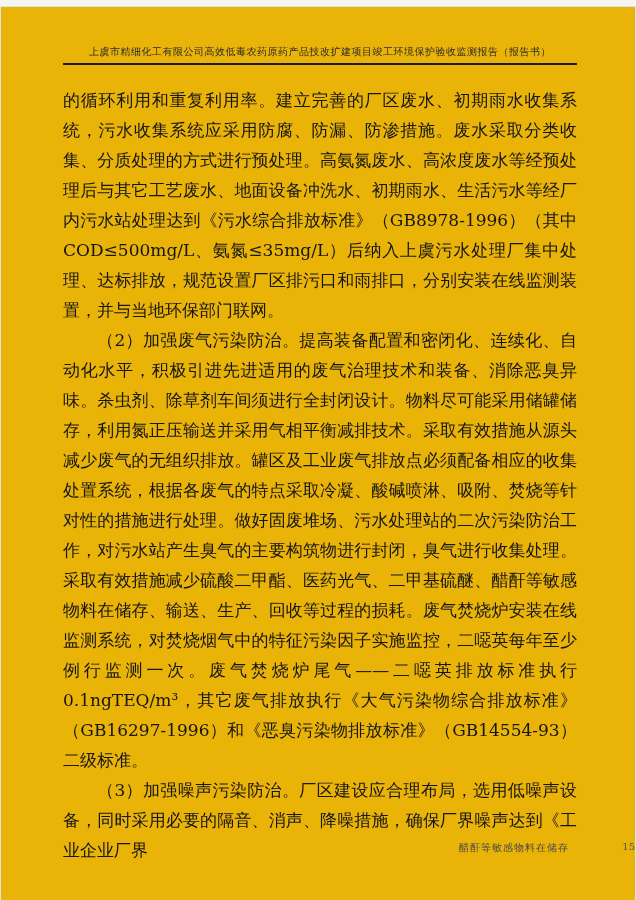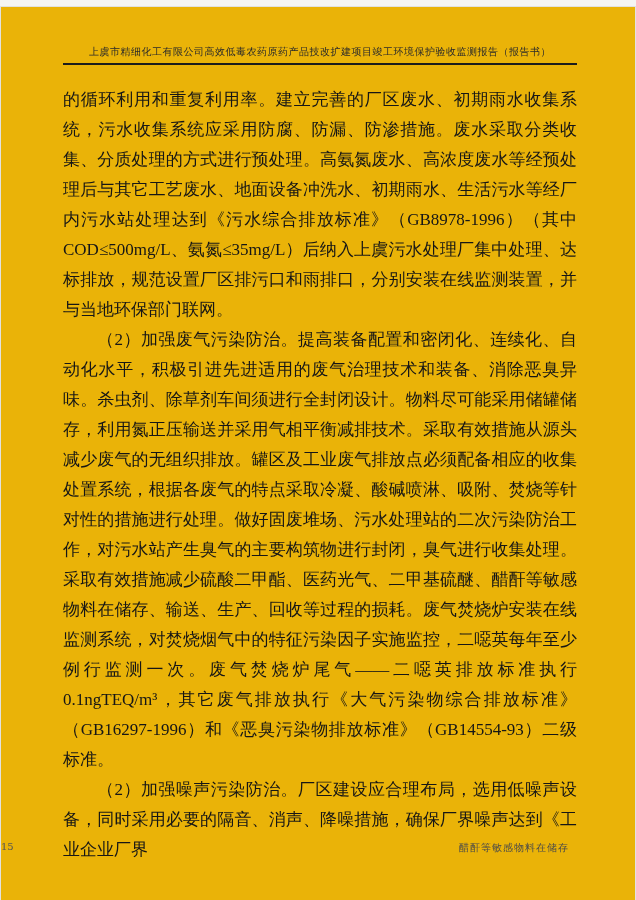--- a/index.html
+++ b/index.html
@@ -32,60 +32,59 @@
   }
   .body-text {
     color: #161616;
     font-size: 17px;
     line-height: 30px;
     text-align: justify;
     text-justify: inter-character;
   }
   .body-text p {
     margin: 0;
-    font-family: Liberation Serif, serif;
   }
   .body-text p.indent {
     text-indent: 2em;
   }
   .footer {
     position: absolute;
     left: 0;
     right: 0;
     bottom: 48px;
     height: 16px;
     font-size: 10px;
     color: #4a4a4a;
   }
   .page-number {
     position: absolute;
     left: 0;
     right: 0;
-    text-align: left;
+    text-align: right;
     color: #555;
   }
   .footer-right {
     position: absolute;
     right: 66px;
     top: 0;
     color: #4a4a4a;
     letter-spacing: 1px;
   }
 </style>
 </head>
 <body>
 
 <div class="page">
 
   <div class="running-header">上虞市精细化工有限公司高效低毒农药原药产品技改扩建项目竣工环境保护验收监测报告（报告书）</div>
 
   <div class="body-text">
     <p>的循环利用和重复利用率。建立完善的厂区废水、初期雨水收集系统，污水收集系统应采用防腐、防漏、防渗措施。废水采取分类收集、分质处理的方式进行预处理。高氨氮废水、高浓度废水等经预处理后与其它工艺废水、地面设备冲洗水、初期雨水、生活污水等经厂内污水站处理达到《污水综合排放标准》（GB8978-1996）（其中 COD≤500mg/L、氨氮≤35mg/L）后纳入上虞污水处理厂集中处理、达标排放，规范设置厂区排污口和雨排口，分别安装在线监测装置，并与当地环保部门联网。</p>
     <p class="indent">（2）加强废气污染防治。提高装备配置和密闭化、连续化、自动化水平，积极引进先进适用的废气治理技术和装备、消除恶臭异味。杀虫剂、除草剂车间须进行全封闭设计。物料尽可能采用储罐储存，利用氮正压输送并采用气相平衡减排技术。采取有效措施从源头减少废气的无组织排放。罐区及工业废气排放点必须配备相应的收集处置系统，根据各废气的特点采取冷凝、酸碱喷淋、吸附、焚烧等针对性的措施进行处理。做好固废堆场、污水处理站的二次污染防治工作，对污水站产生臭气的主要构筑物进行封闭，臭气进行收集处理。采取有效措施减少硫酸二甲酯、医药光气、二甲基硫醚、醋酐等敏感物料在储存、输送、生产、回收等过程的损耗。废气焚烧炉安装在线监测系统，对焚烧烟气中的特征污染因子实施监控，二噁英每年至少例行监测一次。废气焚烧炉尾气——二噁英排放标准执行0.1ngTEQ/m³，其它废气排放执行《大气污染物综合排放标准》（GB16297-1996）和《恶臭污染物排放标准》（GB14554-93）二级标准。</p>
-    <p class="indent">（2）加强噪声污染防治。厂区建设应合理布局，选用低噪声设备，同时采用必要的隔音、消声、降噪措施，确保厂界噪声达到《工业企业厂界</p>
+    <p class="indent">（3）加强噪声污染防治。厂区建设应合理布局，选用低噪声设备，同时采用必要的隔音、消声、降噪措施，确保厂界噪声达到《工业企业厂界</p>
   </div>
 
   <div class="footer">
     <span class="page-number">15</span>
     <span class="footer-right">醋酐等敏感物料在储存</span>
   </div>
 
 </div>
 
 </body></html>

